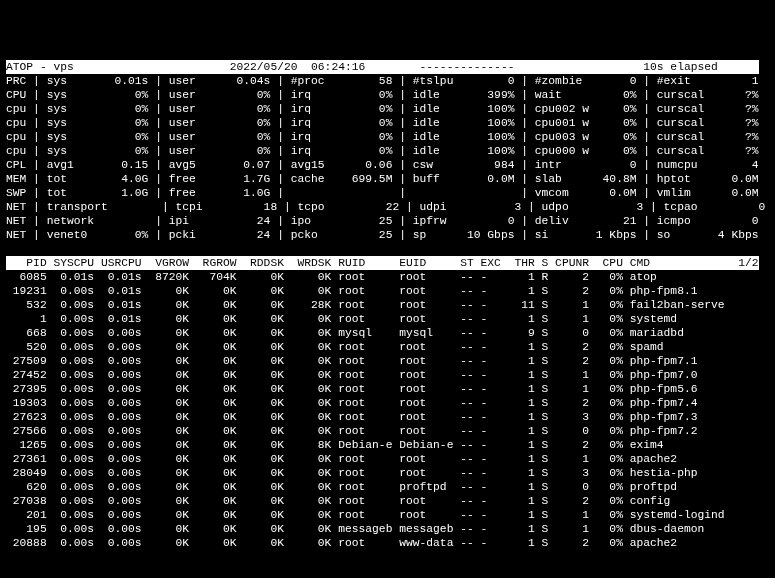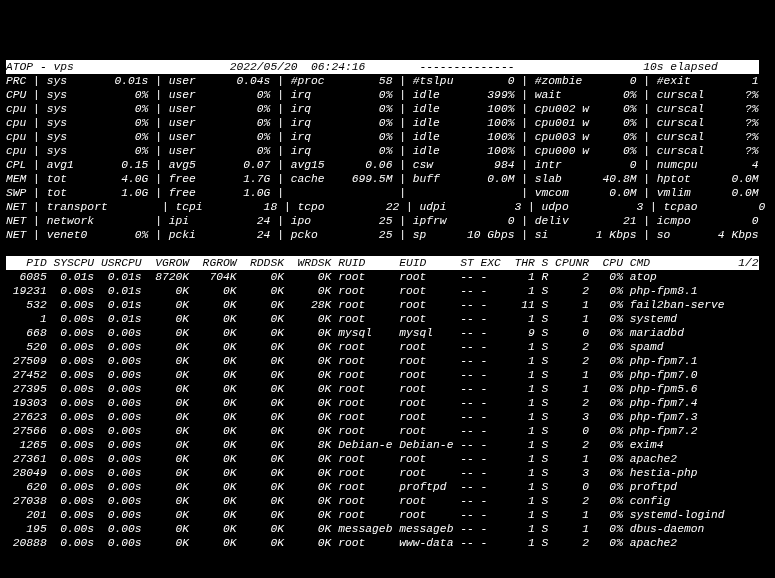--- a/index.html
+++ b/index.html
@@ -14,21 +14,21 @@
     height: 578px;
     box-sizing: border-box;
     white-space: pre;
     overflow: hidden;
   }
   .inv {
     background: #fff;
     color: #000;
     display: inline-block;
   }
-  .row { height: 14px; font-style: italic; }
+  .row { height: 14px; }
 </style>
 </head>
 <body>
 
 
 
 <div id="out"><div class="row"><span class="inv">ATOP - vps                       2022/05/20  06:24:16        --------------                   10s elapsed      </span></div><div class="row">PRC | sys       0.01s | user      0.04s | #proc        58 | #tslpu        0 | #zombie       0 | #exit         1</div><div class="row">CPU | sys          0% | user         0% | irq          0% | idle       399% | wait         0% | curscal      ?%</div><div class="row">cpu | sys          0% | user         0% | irq          0% | idle       100% | cpu002 w     0% | curscal      ?%</div><div class="row">cpu | sys          0% | user         0% | irq          0% | idle       100% | cpu001 w     0% | curscal      ?%</div><div class="row">cpu | sys          0% | user         0% | irq          0% | idle       100% | cpu003 w     0% | curscal      ?%</div><div class="row">cpu | sys          0% | user         0% | irq          0% | idle       100% | cpu000 w     0% | curscal      ?%</div><div class="row">CPL | avg1       0.15 | avg5       0.07 | avg15      0.06 | csw         984 | intr          0 | numcpu        4</div><div class="row">MEM | tot        4.0G | free       1.7G | cache    699.5M | buff       0.0M | slab      40.8M | hptot      0.0M</div><div class="row">SWP | tot        1.0G | free       1.0G |                 |                 | vmcom      0.0M | vmlim      0.0M</div><div class="row">NET | transport        | tcpi         18 | tcpo         22 | udpi          3 | udpo          3 | tcpao         0</div><div class="row">NET | network         | ipi          24 | ipo          25 | ipfrw         0 | deliv        21 | icmpo         0</div><div class="row">NET | venet0       0% | pcki         24 | pcko         25 | sp      10 Gbps | si       1 Kbps | so       4 Kbps</div><div class="row"> </div><div class="row"><span class="inv">   PID SYSCPU USRCPU  VGROW  RGROW  RDDSK  WRDSK RUID     EUID     ST EXC  THR S CPUNR  CPU CMD             1/2</span></div><div class="row">  6085  0.01s  0.01s  8720K   704K     0K     0K root     root     -- -      1 R     2   0% atop</div><div class="row"> 19231  0.00s  0.01s     0K     0K     0K     0K root     root     -- -      1 S     2   0% php-fpm8.1</div><div class="row">   532  0.00s  0.01s     0K     0K     0K    28K root     root     -- -     11 S     1   0% fail2ban-serve</div><div class="row">     1  0.00s  0.01s     0K     0K     0K     0K root     root     -- -      1 S     1   0% systemd</div><div class="row">   668  0.00s  0.00s     0K     0K     0K     0K mysql    mysql    -- -      9 S     0   0% mariadbd</div><div class="row">   520  0.00s  0.00s     0K     0K     0K     0K root     root     -- -      1 S     2   0% spamd</div><div class="row"> 27509  0.00s  0.00s     0K     0K     0K     0K root     root     -- -      1 S     2   0% php-fpm7.1</div><div class="row"> 27452  0.00s  0.00s     0K     0K     0K     0K root     root     -- -      1 S     1   0% php-fpm7.0</div><div class="row"> 27395  0.00s  0.00s     0K     0K     0K     0K root     root     -- -      1 S     1   0% php-fpm5.6</div><div class="row"> 19303  0.00s  0.00s     0K     0K     0K     0K root     root     -- -      1 S     2   0% php-fpm7.4</div><div class="row"> 27623  0.00s  0.00s     0K     0K     0K     0K root     root     -- -      1 S     3   0% php-fpm7.3</div><div class="row"> 27566  0.00s  0.00s     0K     0K     0K     0K root     root     -- -      1 S     0   0% php-fpm7.2</div><div class="row">  1265  0.00s  0.00s     0K     0K     0K     8K Debian-e Debian-e -- -      1 S     2   0% exim4</div><div class="row"> 27361  0.00s  0.00s     0K     0K     0K     0K root     root     -- -      1 S     1   0% apache2</div><div class="row"> 28049  0.00s  0.00s     0K     0K     0K     0K root     root     -- -      1 S     3   0% hestia-php</div><div class="row">   620  0.00s  0.00s     0K     0K     0K     0K root     proftpd  -- -      1 S     0   0% proftpd</div><div class="row"> 27038  0.00s  0.00s     0K     0K     0K     0K root     root     -- -      1 S     2   0% config</div><div class="row">   201  0.00s  0.00s     0K     0K     0K     0K root     root     -- -      1 S     1   0% systemd-logind</div><div class="row">   195  0.00s  0.00s     0K     0K     0K     0K messageb messageb -- -      1 S     1   0% dbus-daemon</div><div class="row"> 20888  0.00s  0.00s     0K     0K     0K     0K root     www-data -- -      1 S     2   0% apache2</div></div>
 
 
 

